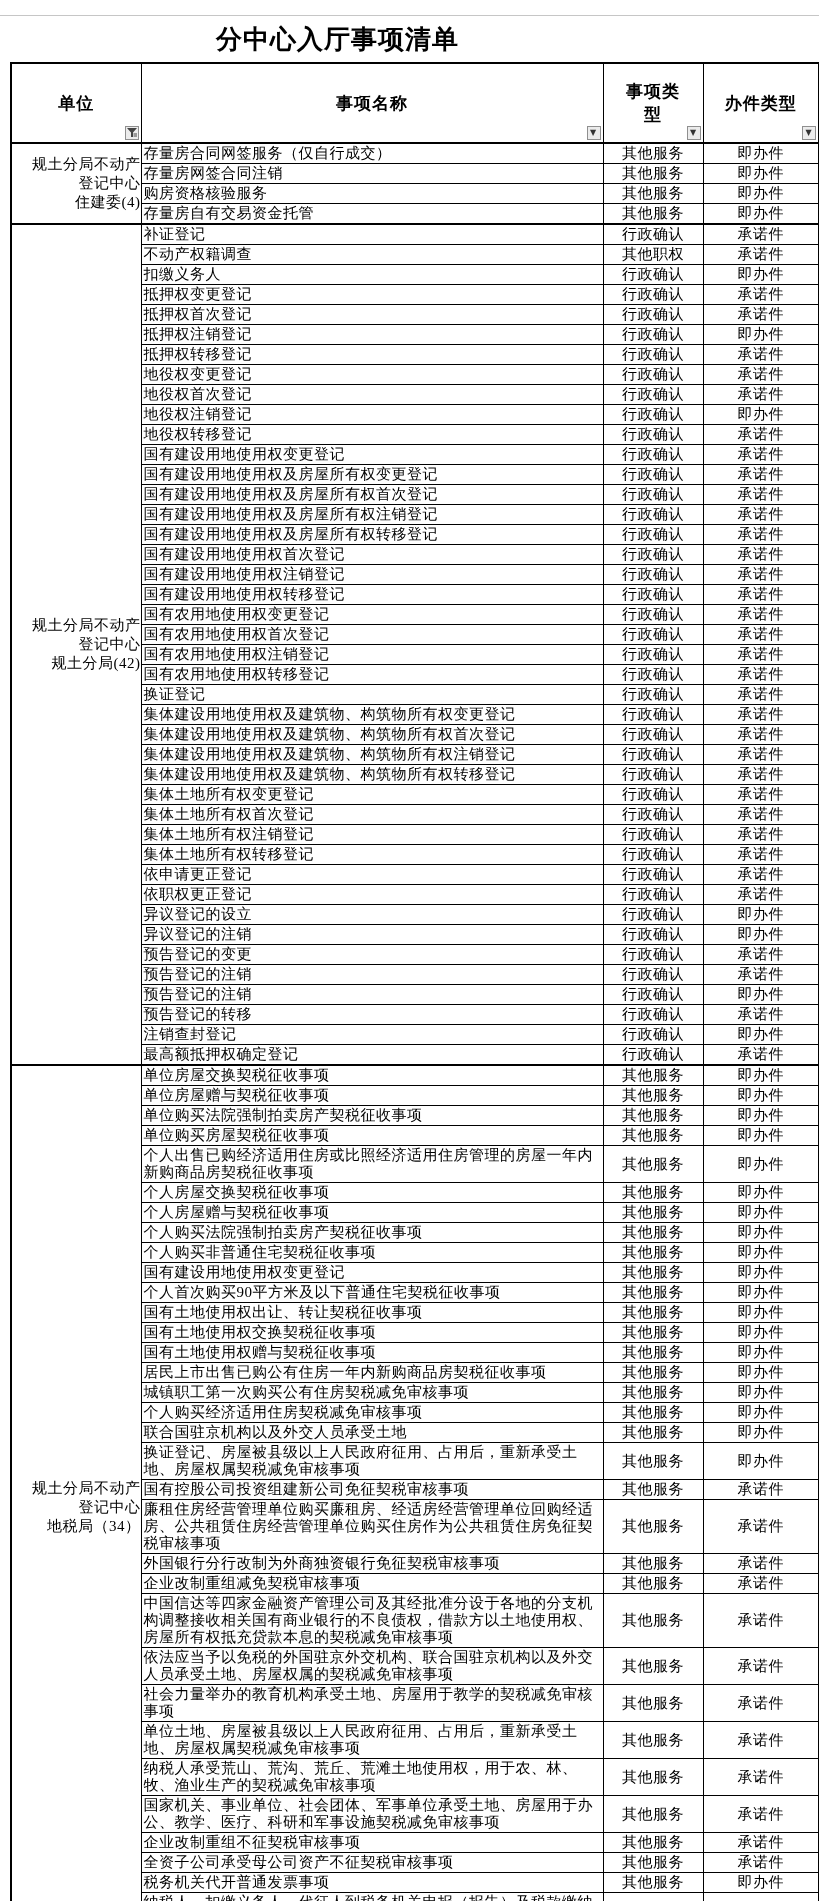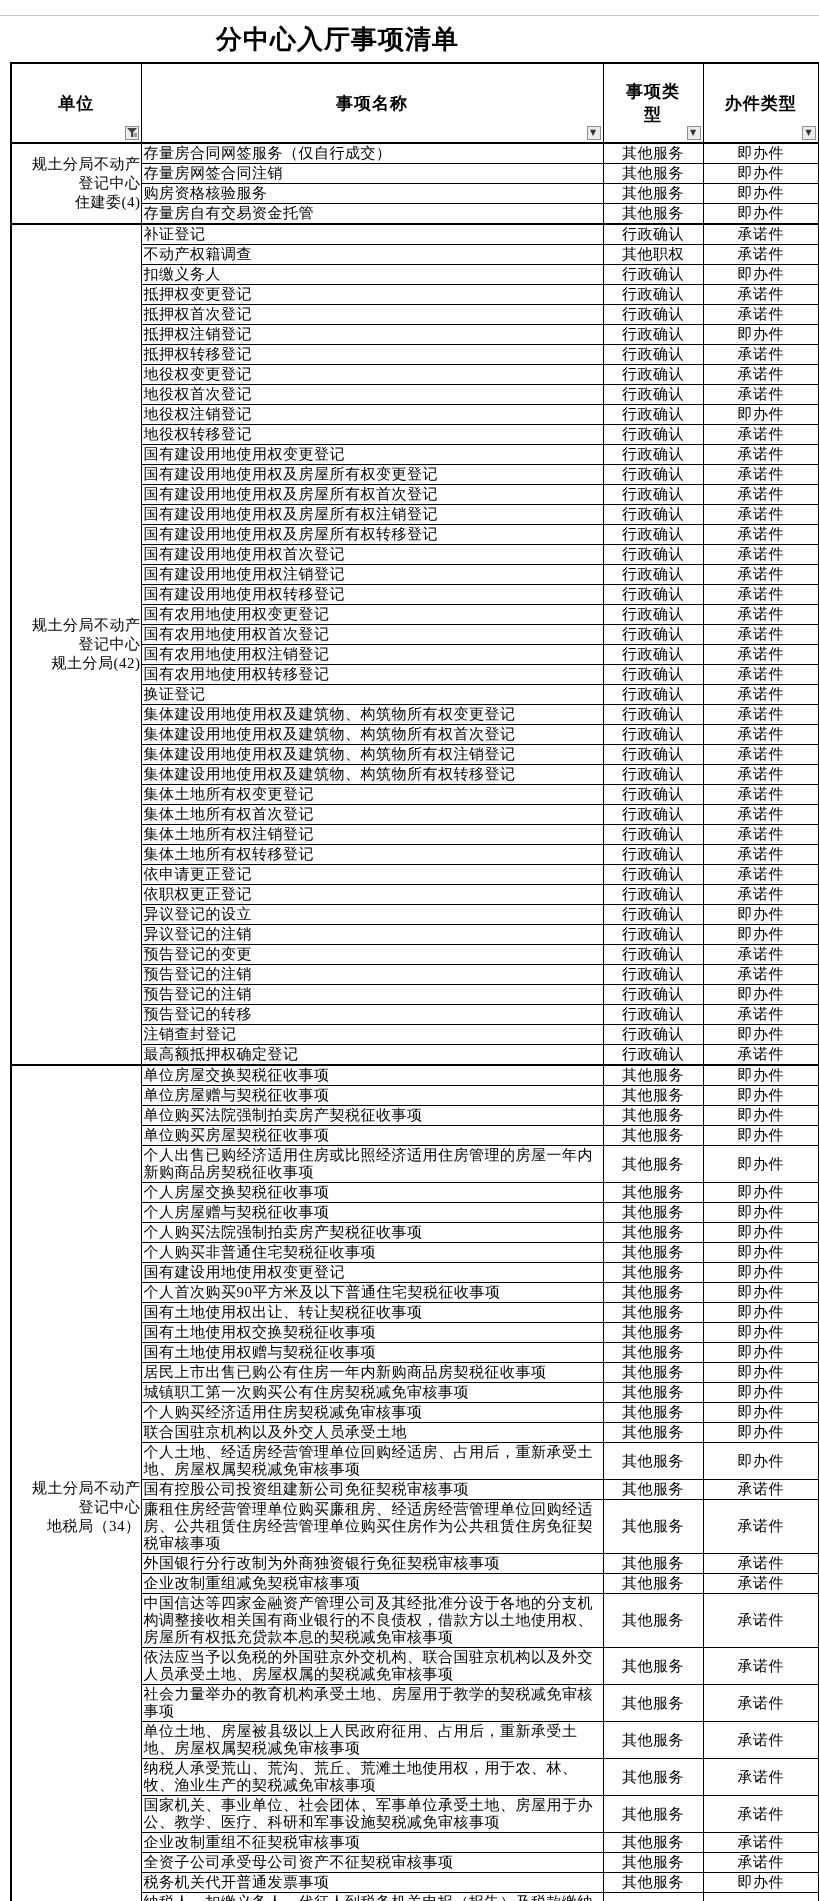--- a/index.html
+++ b/index.html
@@ -413,21 +413,21 @@
         <td class="name-cell">个人购买经济适用住房契税减免审核事项</td>
         <td class="type-cell">其他服务</td>
         <td class="otype-cell">即办件</td>
       </tr>
       <tr>
         <td class="name-cell">联合国驻京机构以及外交人员承受土地</td>
         <td class="type-cell">其他服务</td>
         <td class="otype-cell">即办件</td>
       </tr>
       <tr>
-        <td class="name-cell">个人土地、经适房经营管理单位回购经适房、占用后，重新承受土地、房屋权属契税减免审核事项</td>
+        <td class="name-cell">换证登记、房屋被县级以上人民政府征用、占用后，重新承受土地、房屋权属契税减免审核事项</td>
         <td class="type-cell">其他服务</td>
         <td class="otype-cell">即办件</td>
       </tr>
       <tr>
         <td class="name-cell">国有控股公司投资组建新公司免征契税审核事项</td>
         <td class="type-cell">其他服务</td>
         <td class="otype-cell">承诺件</td>
       </tr>
       <tr>
         <td class="name-cell">廉租住房经营管理单位购买廉租房、经适房经营管理单位回购经适房、公共租赁住房经营管理单位购买住房作为公共租赁住房免征契税审核事项</td>

